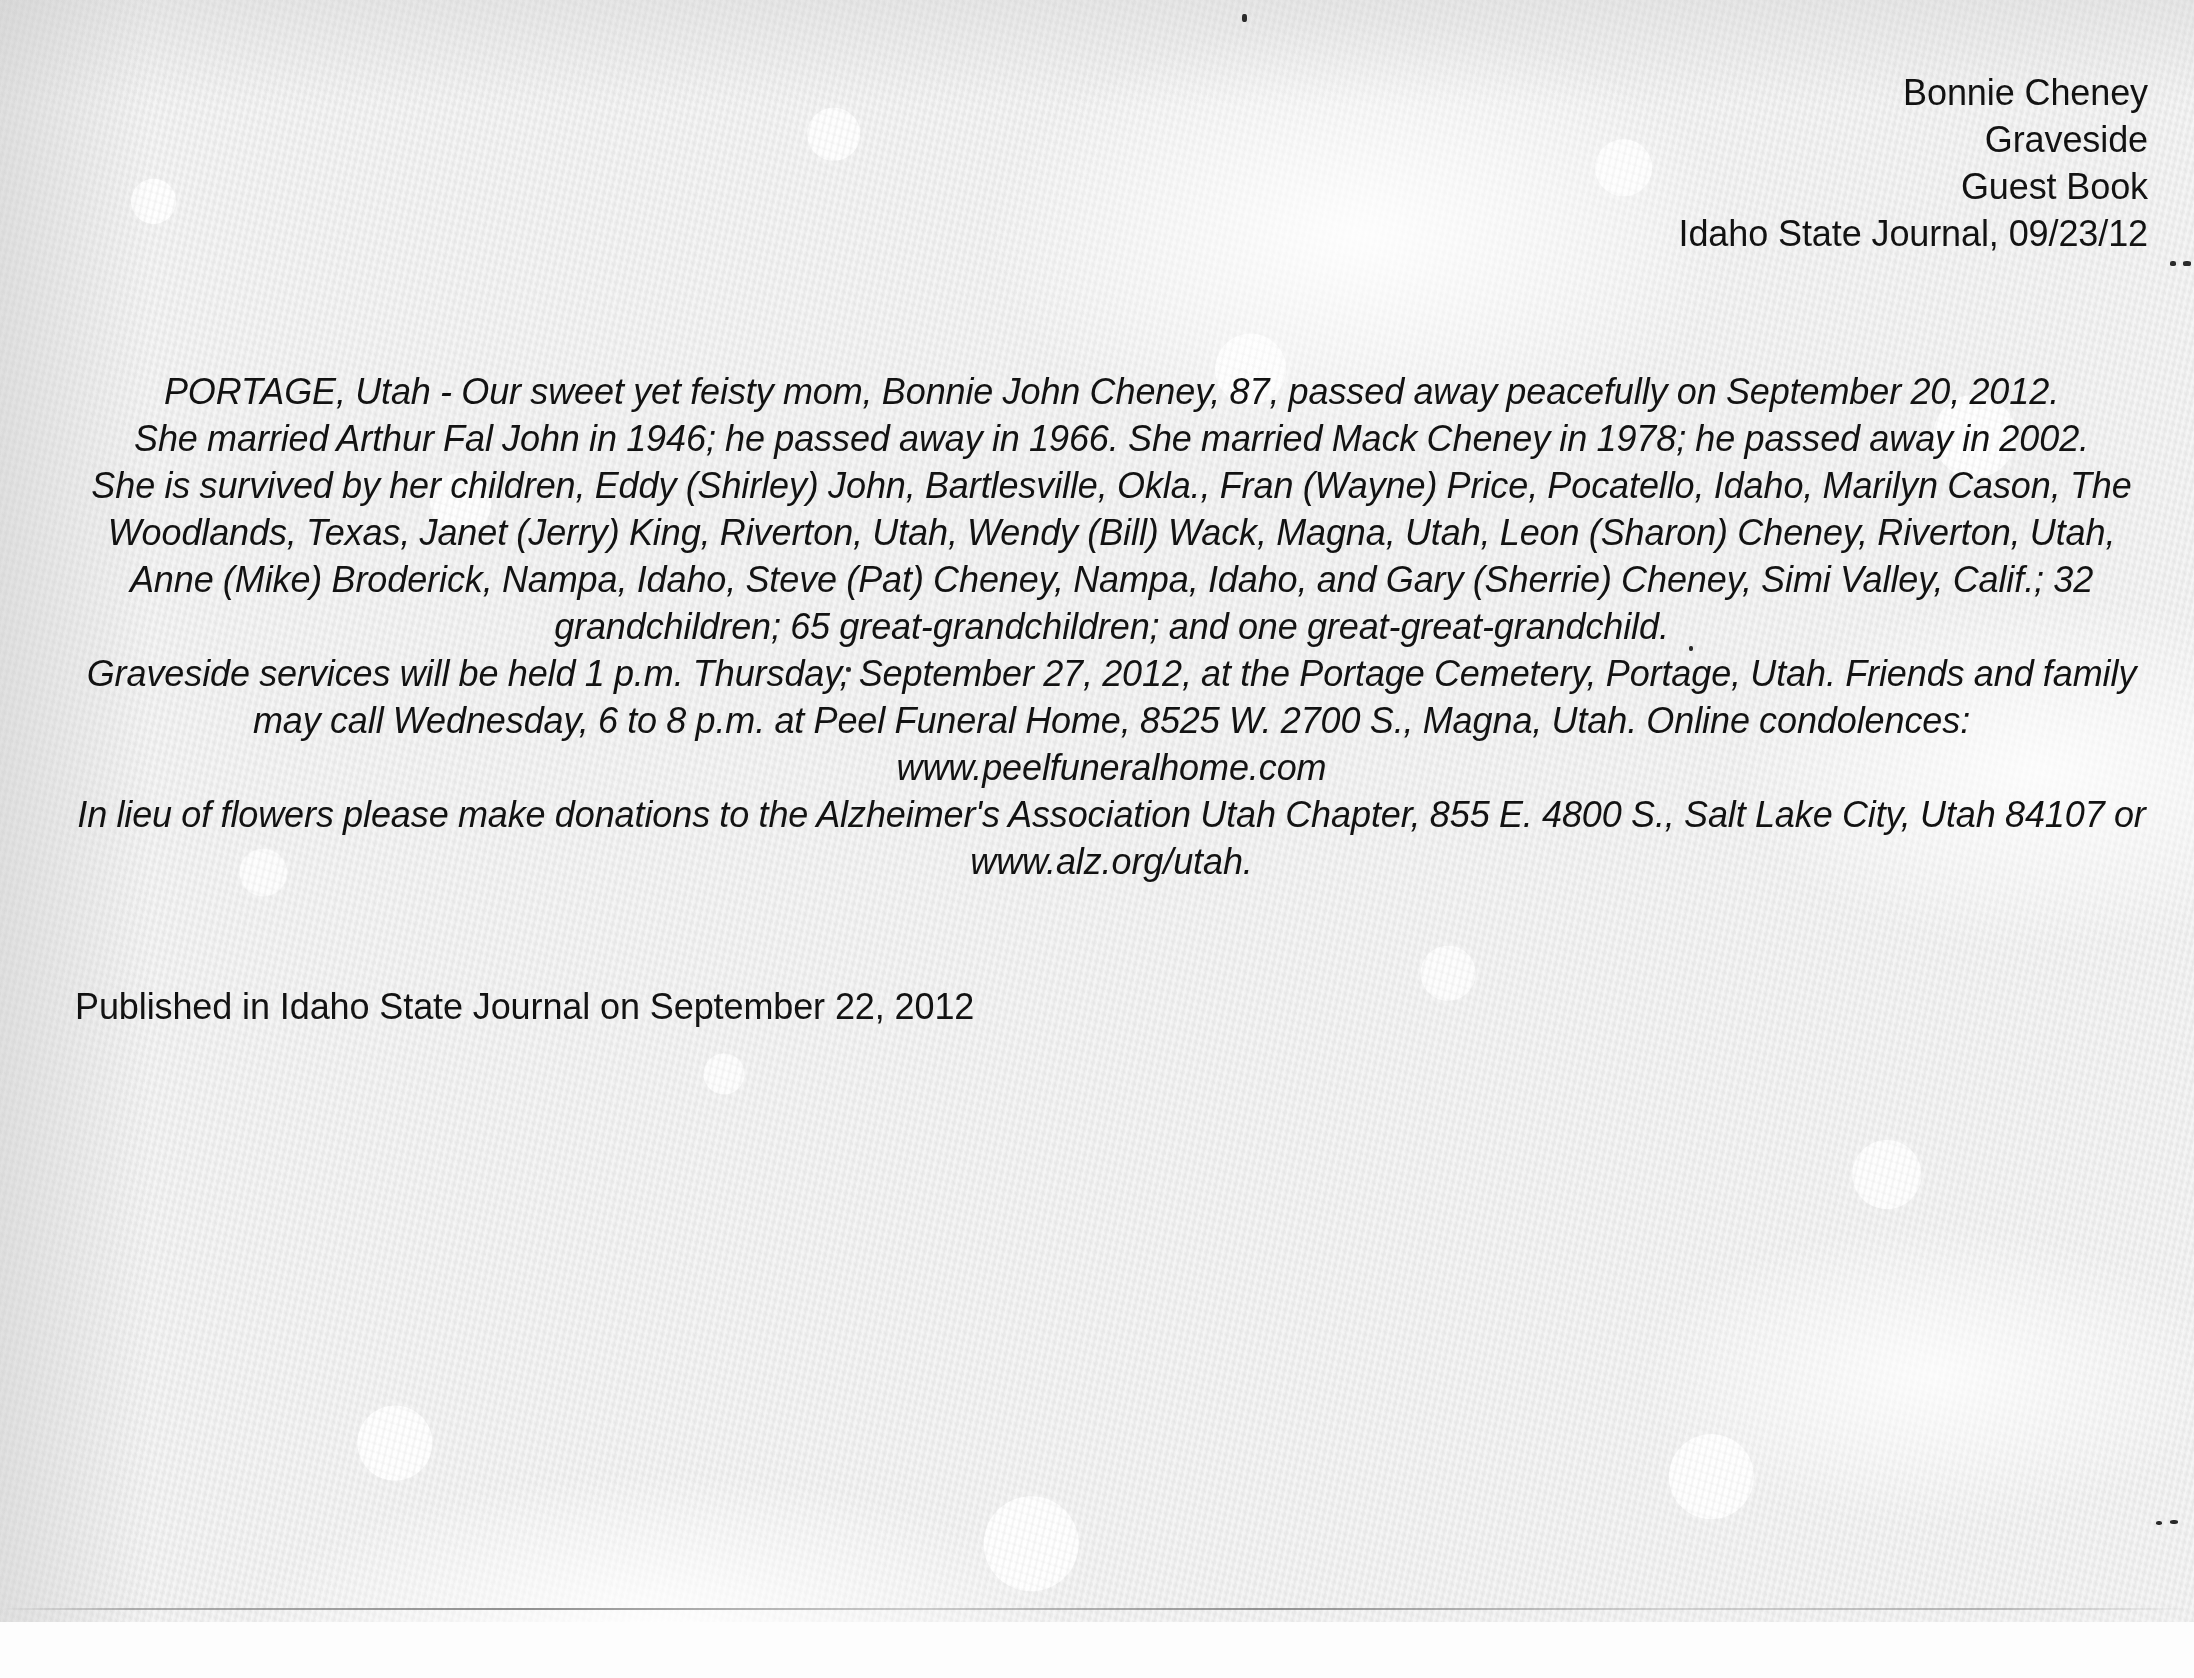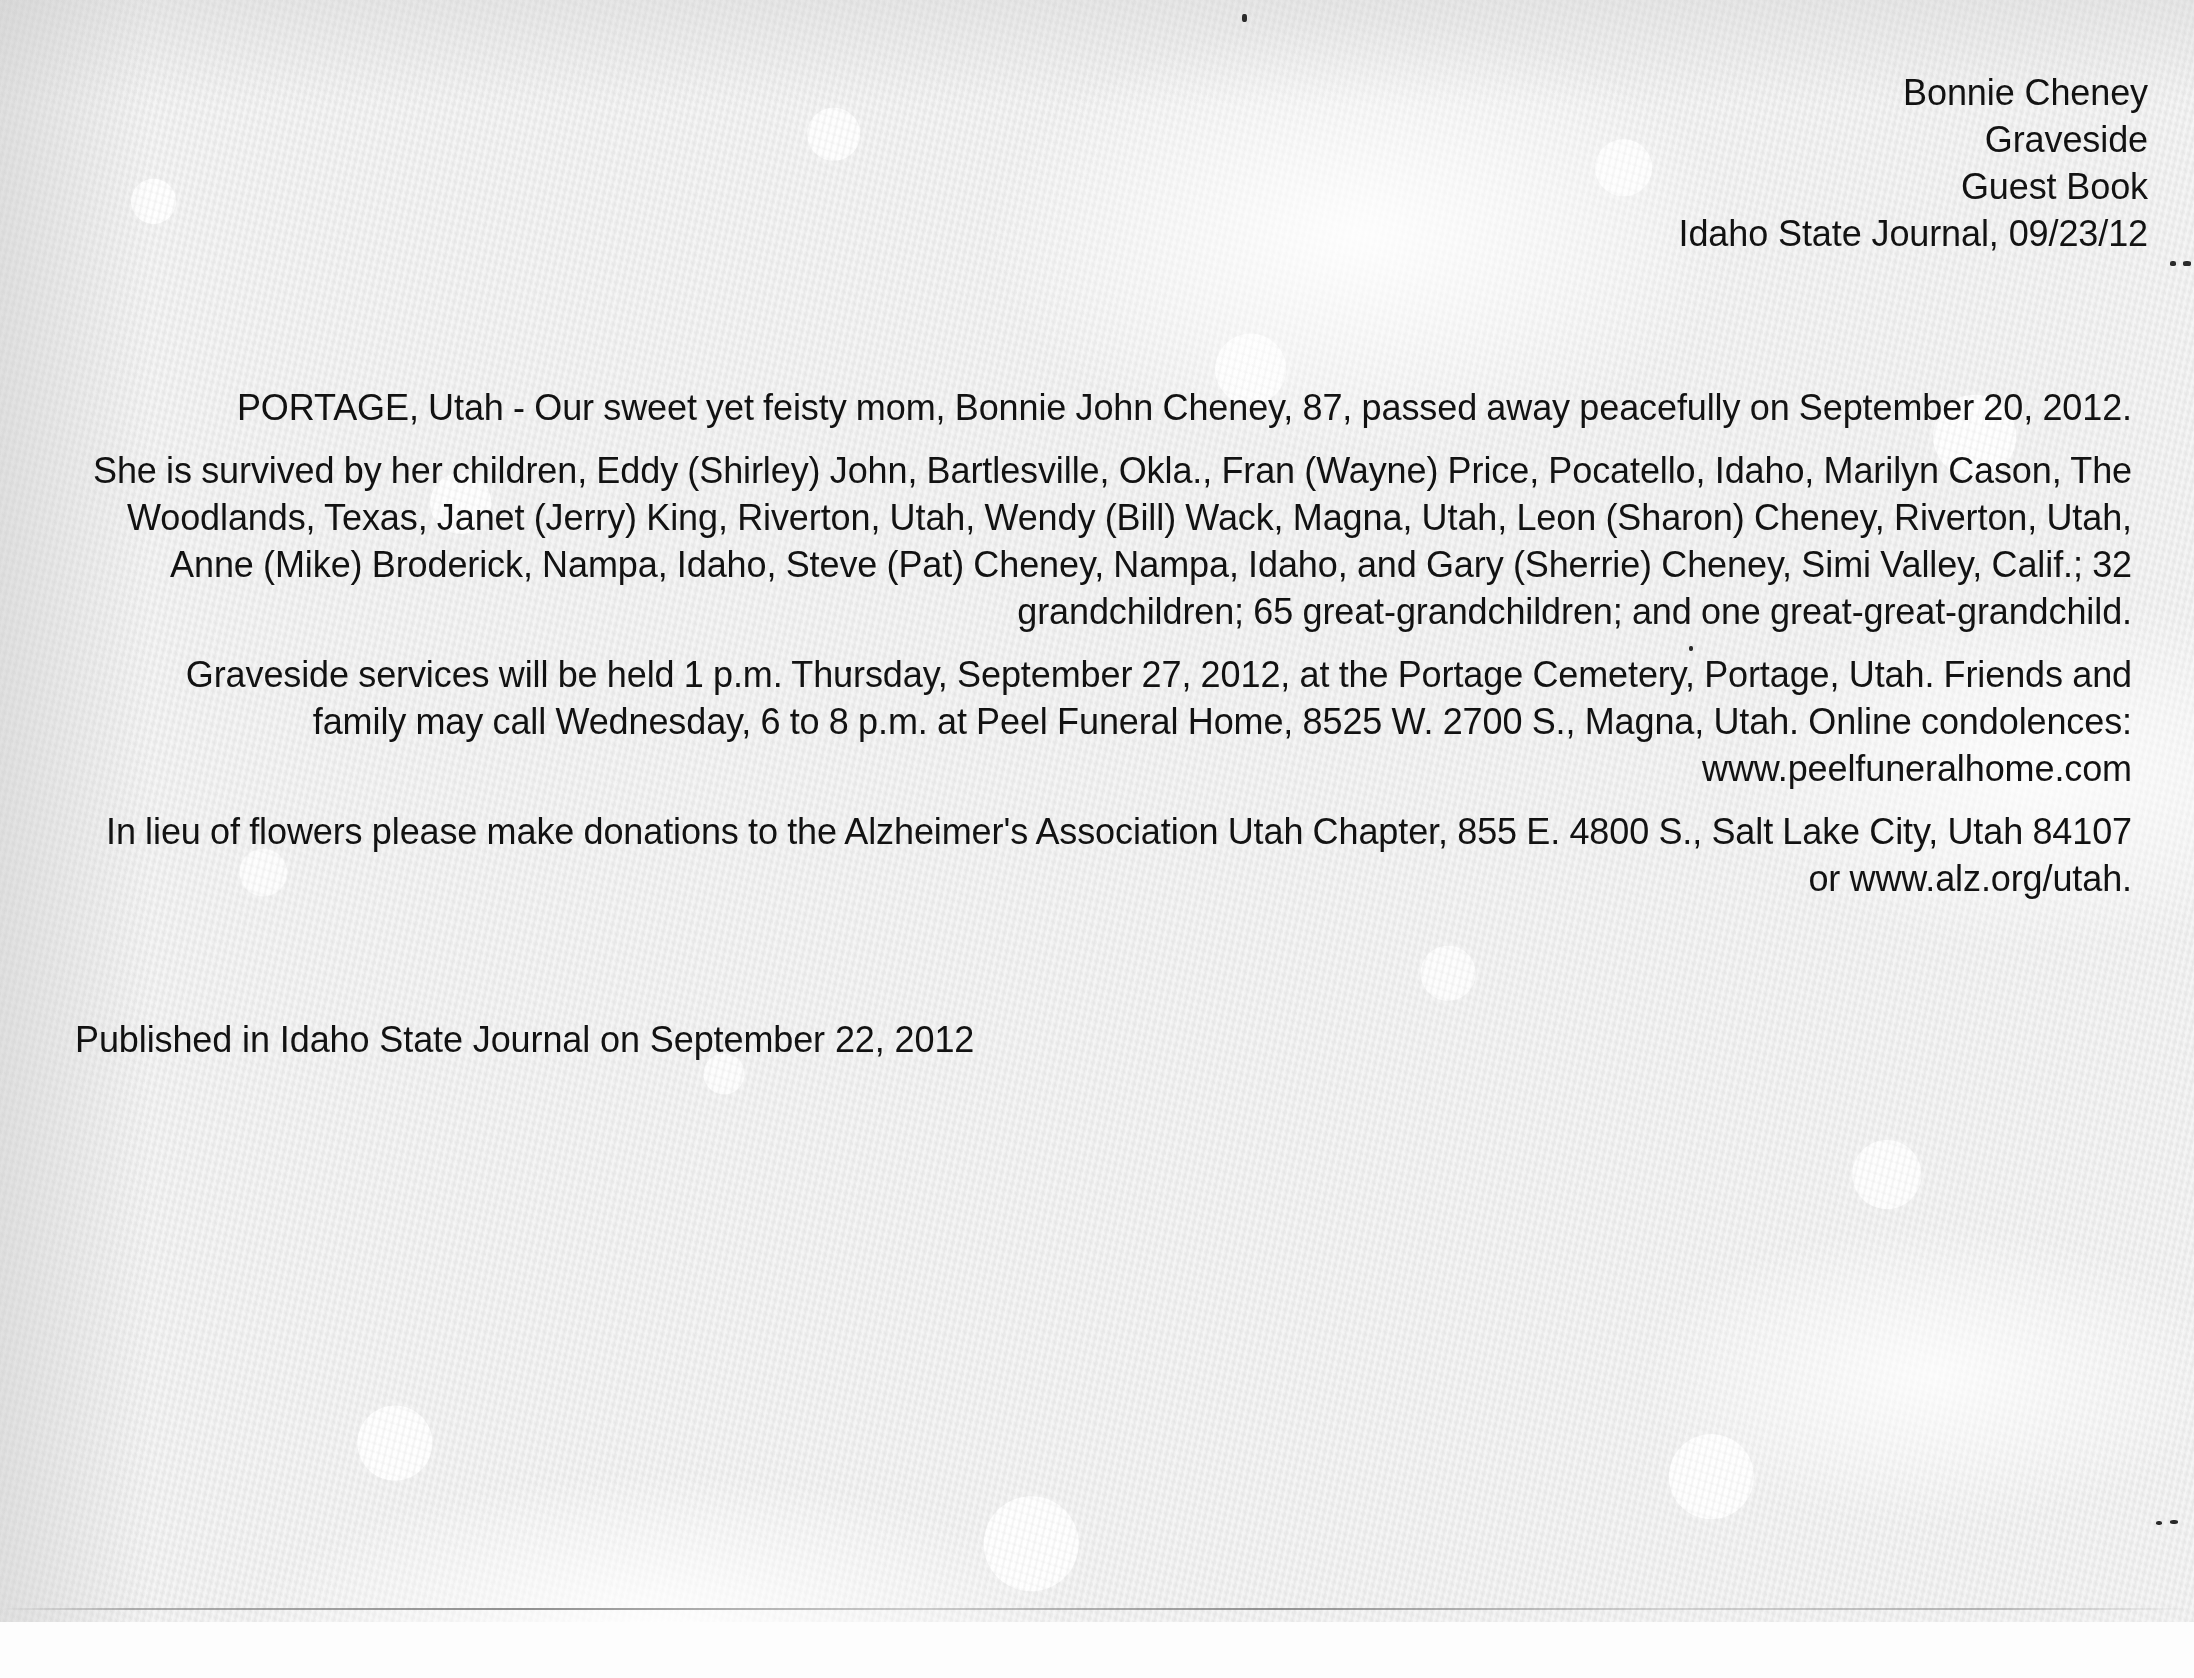--- a/index.html
+++ b/index.html
@@ -133,24 +133,25 @@
   .spacer-lg { height: 111px; }
   .spacer-md { height: 56px; }
 
   .body-block {
     font-size: 36px;
     line-height: 47px;
     font-stretch: condensed;
   }
 
   .para {
-    margin: 16px;
+    margin: 0;
     padding: 0;
-    text-align: right;
+    text-align: center;
     word-spacing: -0.6px;
+    font-style: italic;
   }
 
   .footer-block {
     font-size: 36px;
     line-height: 47px;
     font-stretch: condensed;
     margin-top: 42px;
   }
 
   
@@ -203,20 +204,21 @@
       <span class="hline">Bonnie Cheney</span>
       <span class="hline">Graveside</span>
       <span class="hline">Guest Book</span>
       <span class="hline">Idaho State Journal, 09/23/12</span>
     </div>
 
     <div class="spacer-lg"></div>
 
     <div class="body-block">
       <p class="para">PORTAGE, Utah - Our sweet yet feisty mom, Bonnie John Cheney, 87, passed away peacefully on September 20, 2012.</p>
+      <p class="para">She married Arthur Fal John in 1946; he passed away in 1966. She married Mack Cheney in 1978; he passed away in 2002.</p>
       <p class="para">She is survived by her children, Eddy (Shirley) John, Bartlesville, Okla., Fran (Wayne) Price, Pocatello, Idaho, Marilyn Cason, The Woodlands, Texas, Janet (Jerry) King, Riverton, Utah, Wendy (Bill) Wack, Magna, Utah, Leon (Sharon) Cheney, Riverton, Utah, Anne (Mike) Broderick, Nampa, Idaho, Steve (Pat) Cheney, Nampa, Idaho, and Gary (Sherrie) Cheney, Simi Valley, Calif.; 32 grandchildren; 65 great-grandchildren; and one great-great-grandchild.</p>
       <p class="para">Graveside services will be held 1 p.m. Thursday, September 27, 2012, at the Portage Cemetery, Portage, Utah. Friends and family may call Wednesday, 6 to 8 p.m. at Peel Funeral Home, 8525 W. 2700 S., Magna, Utah. Online condolences: www.peelfuneralhome.com</p>
       <p class="para">In lieu of flowers please make donations to the Alzheimer's Association Utah Chapter, 855 E. 4800 S., Salt Lake City, Utah 84107 or www.alz.org/utah.</p>
     </div>
 
     <div class="spacer-md"></div>
 
     <div class="footer-block">
       <span>Published in Idaho State Journal on September 22, 2012</span>
     </div>

